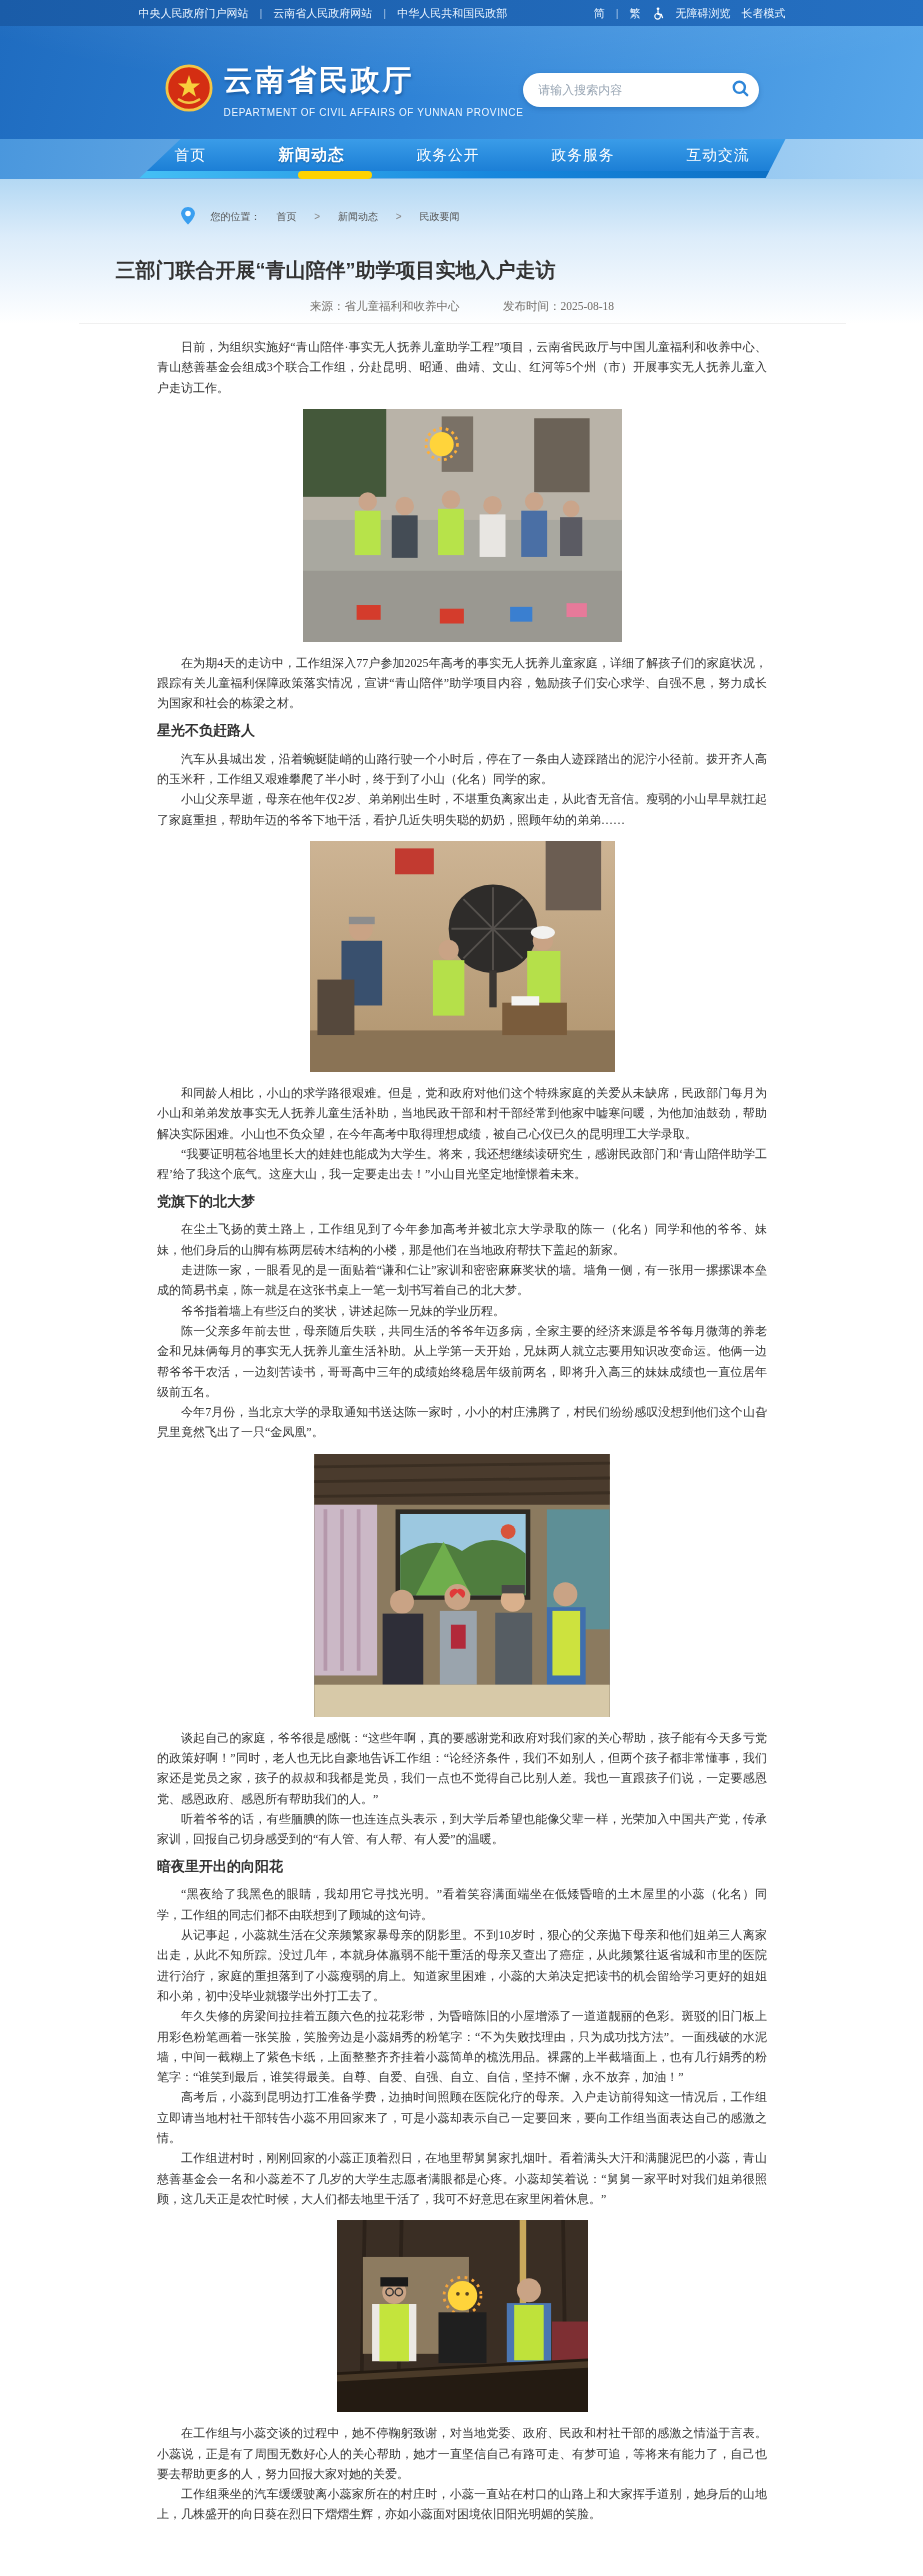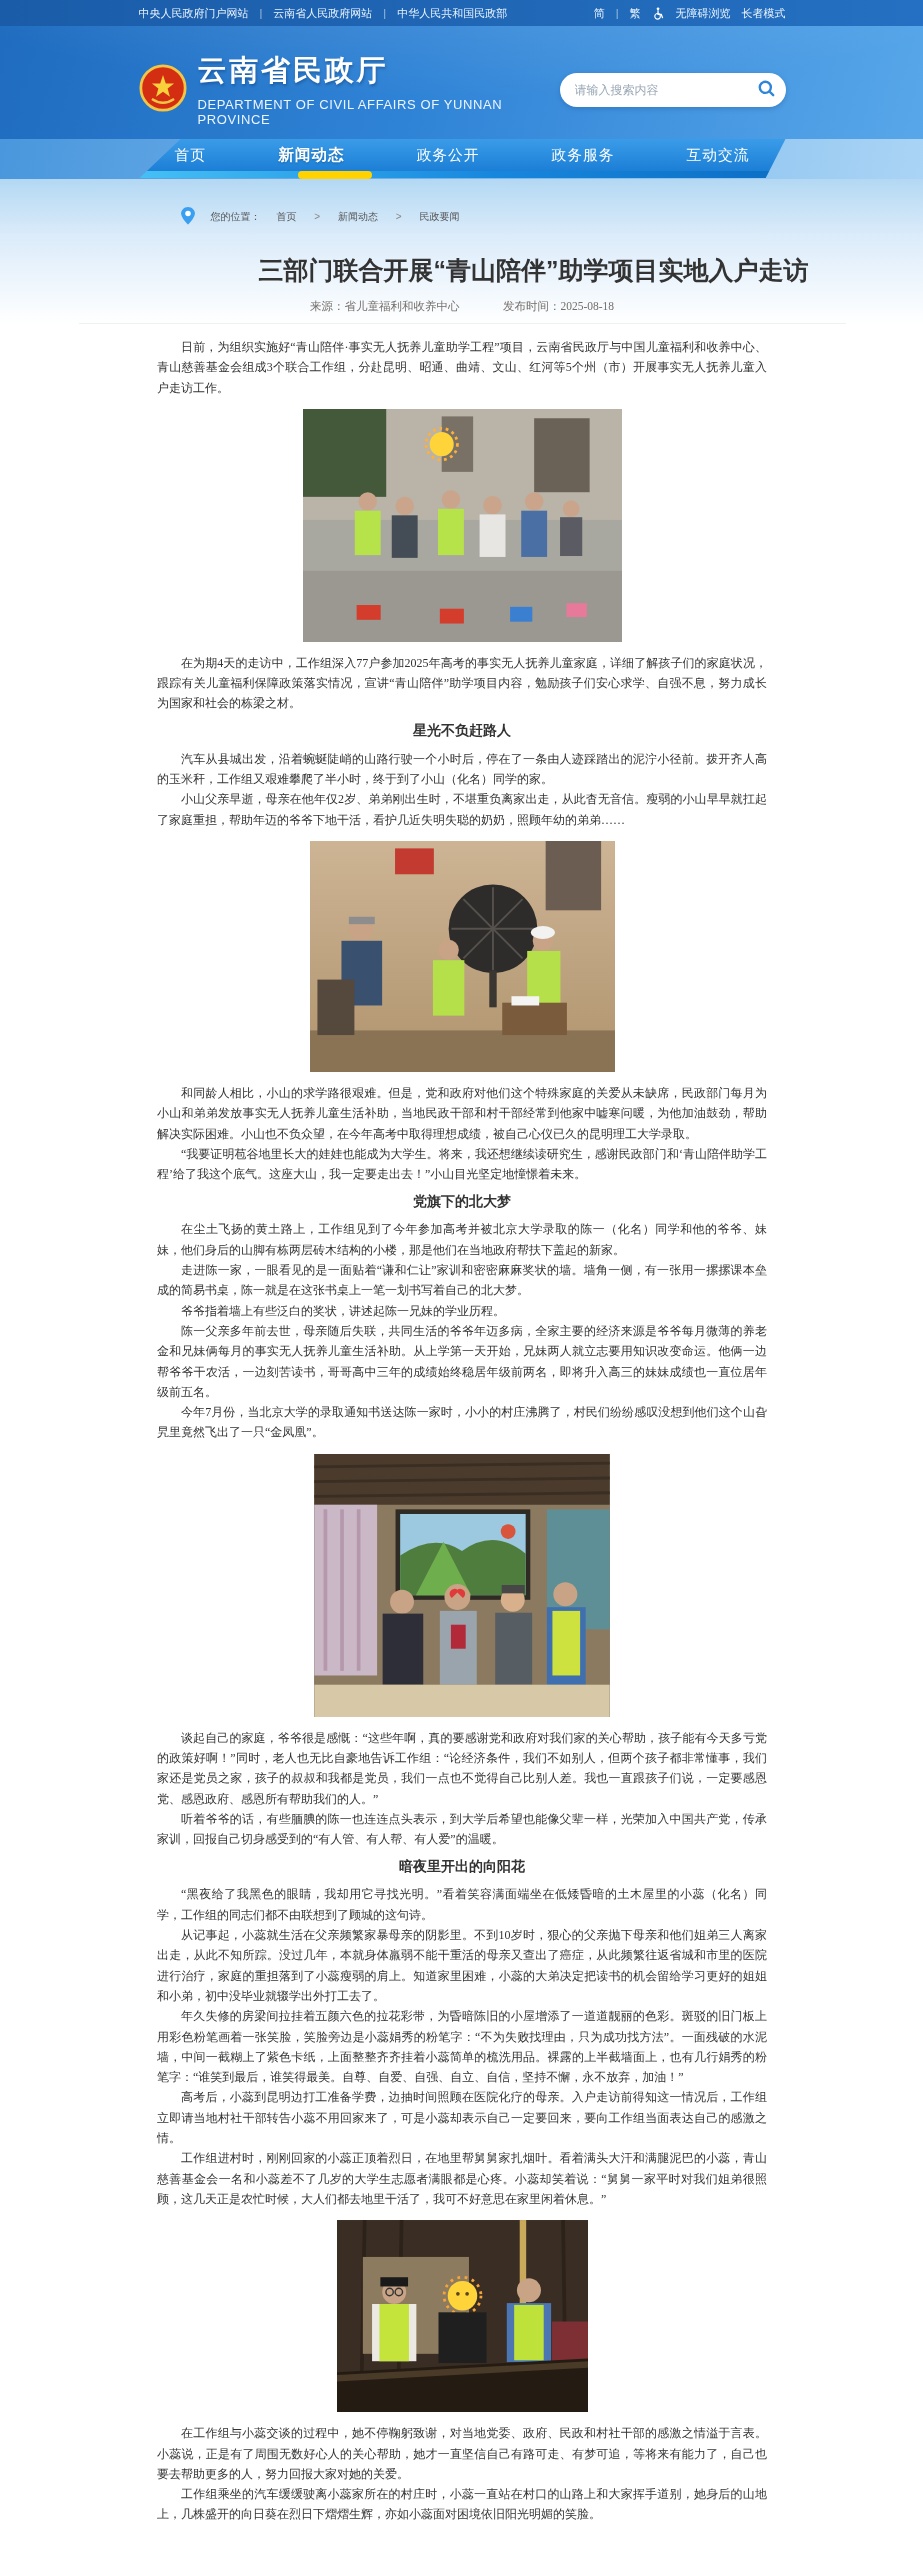--- a/index.html
+++ b/index.html
@@ -14,21 +14,21 @@
   .tsep { opacity:.6; }
   .wc-icon svg { display:block; }
 
   
   .header { height:113px; background:linear-gradient(105deg,#1f6cc0 0%,#2f83d6 45%,#58a7ea 100%); position:relative; overflow:hidden; }
   .header::before { content:""; position:absolute; left:-185px; top:-314px; width:1293px; height:388px; border-radius:50%;
     background:radial-gradient(ellipse at center, rgba(255,255,255,.20), rgba(255,255,255,0) 70%); }
   .header-inner { display:flex; justify-content:center; align-items:center; height:113px; position:relative; }
   .brand { display:flex; align-items:center; gap:11px; margin-top:13px; }
   .brand-text .site-name { font-size:29px; font-weight:bold; color:#fff; letter-spacing:2.8px; text-shadow:0.9px 1.8px 2.8px rgba(0,40,90,.35); }
-  .brand-text .site-name-en { font-size:13px; color:#ecf5ff; letter-spacing:0.6px; margin-top:6px; }
+  .brand-text .site-name-en { font-size:10px; color:#ecf5ff; letter-spacing:0.6px; margin-top:6px; }
   .search { width:236px; height:34px; background:#fff; border-radius:17.5px; display:flex; align-items:center; margin-top:14.8px; box-shadow:0 1.8px 5.5px rgba(10,60,120,.25); }
   .search input { flex:1; border:none; outline:none; background:transparent; font-size:12px; padding:0 5.5px 0 14.8px; color:#333; font-family:inherit; }
   .search input::placeholder { color:#9aa7b5; }
   .search-btn { width:39px; height:34px; border:none; background:transparent; display:flex; align-items:center; justify-content:center; cursor:pointer; }
 
   
   .nav-zone { height:40px; background:linear-gradient(100deg,#4a97dd 0%,#7cb9ec 55%,#aad4f5 100%); }
   .navbar { width:647px; margin:0 auto; height:40px; position:relative;
     clip-path:polygon(42px 0, 100% 0, calc(100% - 20.3px) 100%, 0 100%); }
   .nav-row { height:32px; display:flex; justify-content:space-around; align-items:center;
@@ -37,31 +37,31 @@
   .nav-item { color:#fff; font-size:14.8px; letter-spacing:0.9px; }
   .nav-item.active { font-weight:bold; font-size:15.7px; text-shadow:0 0.9px 1.8px rgba(0,50,100,.4); }
   .nav-indicator { position:absolute; left:159px; bottom:0; width:74px; height:8.3px; background:#ffd200; border-radius:4.6px; }
 
   
   .upper-bg { background:linear-gradient(180deg,#b3d8f3 0%,#dcecfa 40%,#ffffff 100%); }
   .content { width:767px; margin:0 auto; }
   .breadcrumb { padding:28px 0 11px 102px; font-size:10px; color:#555; display:flex; align-items:center; gap:16px; }
   .breadcrumb a { color:#555; }
   .bsep { color:#888; margin:0 1.8px; }
-  .title { font-size:25px; font-weight:bold; color:#333; text-align:right; padding:18.5px 37px 0; line-height:28px; }
+  .title { font-size:20px; font-weight:bold; color:#333; text-align:left; padding:18.5px 37px 0; line-height:28px; }
   .meta { text-align:center; font-size:11.5px; color:#736f6a; margin:14.8px 0 9.2px; font-family:"Liberation Serif","DejaVu Serif",serif; }
   .meta span { margin:0 20.3px; }
   .meta-rule { width:767px; margin:7.4px auto 0; border-top:0.9px solid #f0f0f0; }
 
   
   .article { padding:13px 0 9.2px; background:#fff; }
   .para { width:610px; margin:0 auto; font-family:Liberation Serif, serif; font-size:12px; line-height:20.3px;
     color:#333; text-align:justify; text-indent:2em; }
   .section-head { width:610px; margin:5.5px auto; font-family:"Liberation Serif","DejaVu Serif",serif; font-size:14px; font-weight:bold;
-    color:#333; text-align:center; line-height:24px; }
+    color:#333; text-align:left; line-height:24px; }
   .photo { display:block; margin:11px auto; background:#888; }
   .photo svg { display:block; }
 </style>
 </head>
 <body>
 
 <div class="page">
 
   <div class="topbar">
     <div class="inner topbar-inner">

